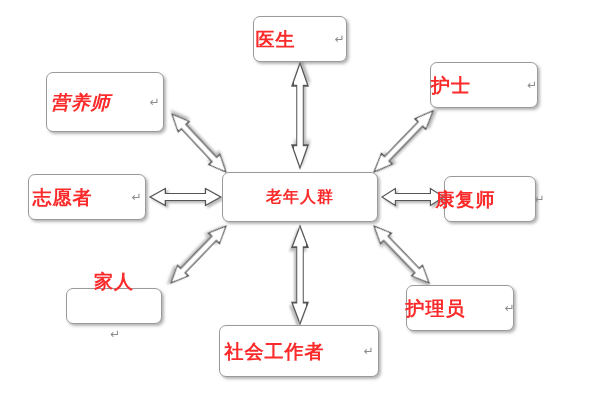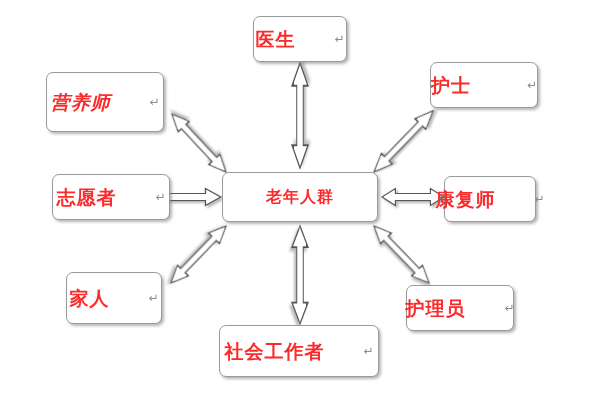--- a/index.html
+++ b/index.html
@@ -52,24 +52,24 @@
     margin-left: 2px;
     letter-spacing: 0;
   }
   .node.center {
     font-size: 16px;
   }
   
   .n-top        { left: 253px; top: 16px;  width: 94px;  height: 46px; }
   .n-topleft    { left: 46px;  top: 72px;  width: 118px; height: 60px; font-style: italic; }
   .n-topright   { left: 430px; top: 62px;  width: 108px; height: 46px; justify-content: space-between; }
-  .n-left       { left: 28px;  top: 174px; width: 118px; height: 46px; margin-left: 24px; }
+  .n-left       { left: 28px;  top: 174px; width: 118px; height: 46px; }
   .n-center     { left: 222px; top: 172px; width: 156px; height: 50px; }
   .n-right      { left: 444px; top: 176px; width: 92px; height: 46px; }
-  .n-bottomleft { left: 66px;  top: 272px; width: 96px;  height: 52px; }
+  .n-bottomleft { left: 66px;  top: 288px; width: 96px;  height: 36px; flex-direction: column; }
   .n-bottom     { left: 219px; top: 325px; width: 160px; height: 52px; }
   .n-bottomright{ left: 406px; top: 285px; width: 108px; height: 46px; }
 </style>
 </head>
 <body>
 
 <div id="diagram">
 
   <svg id="arrow-layer" viewBox="0 0 600 400" xmlns="http://www.w3.org/2000/svg">
     <defs>

